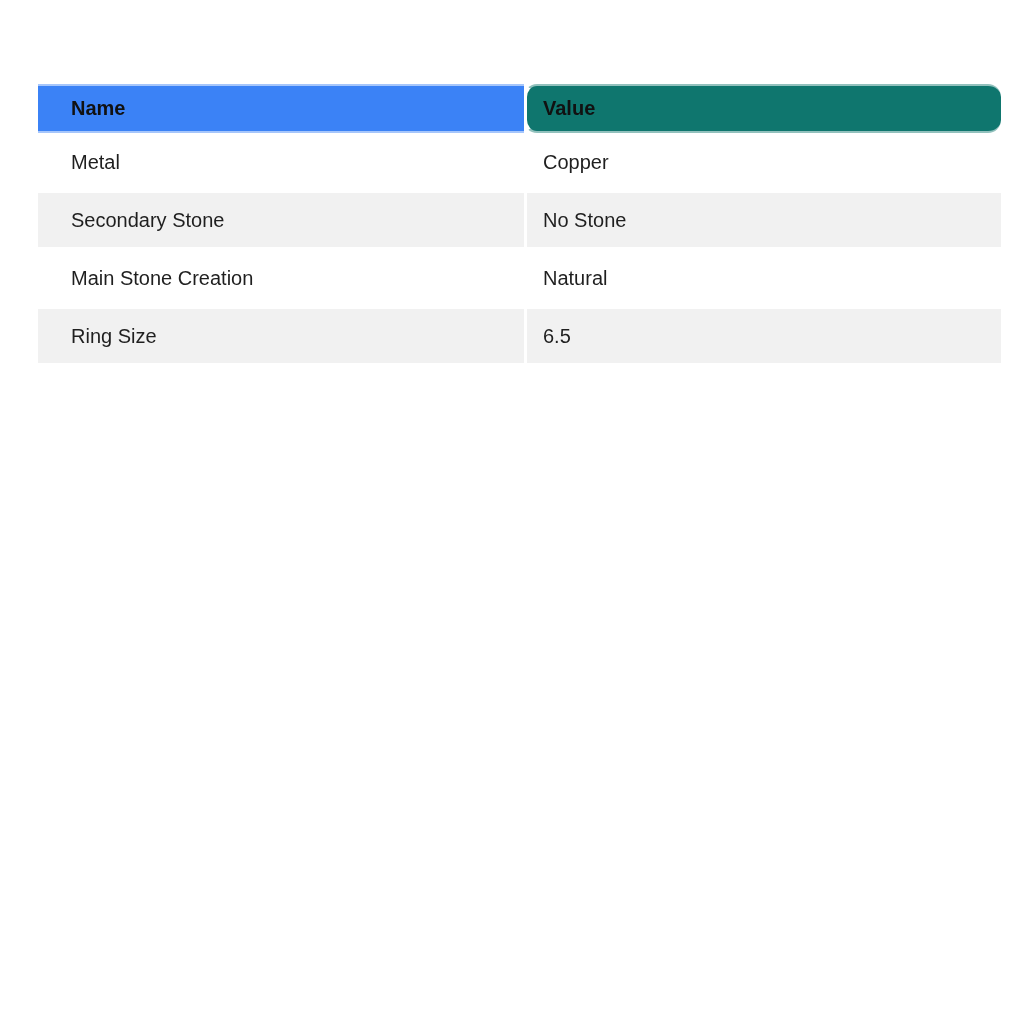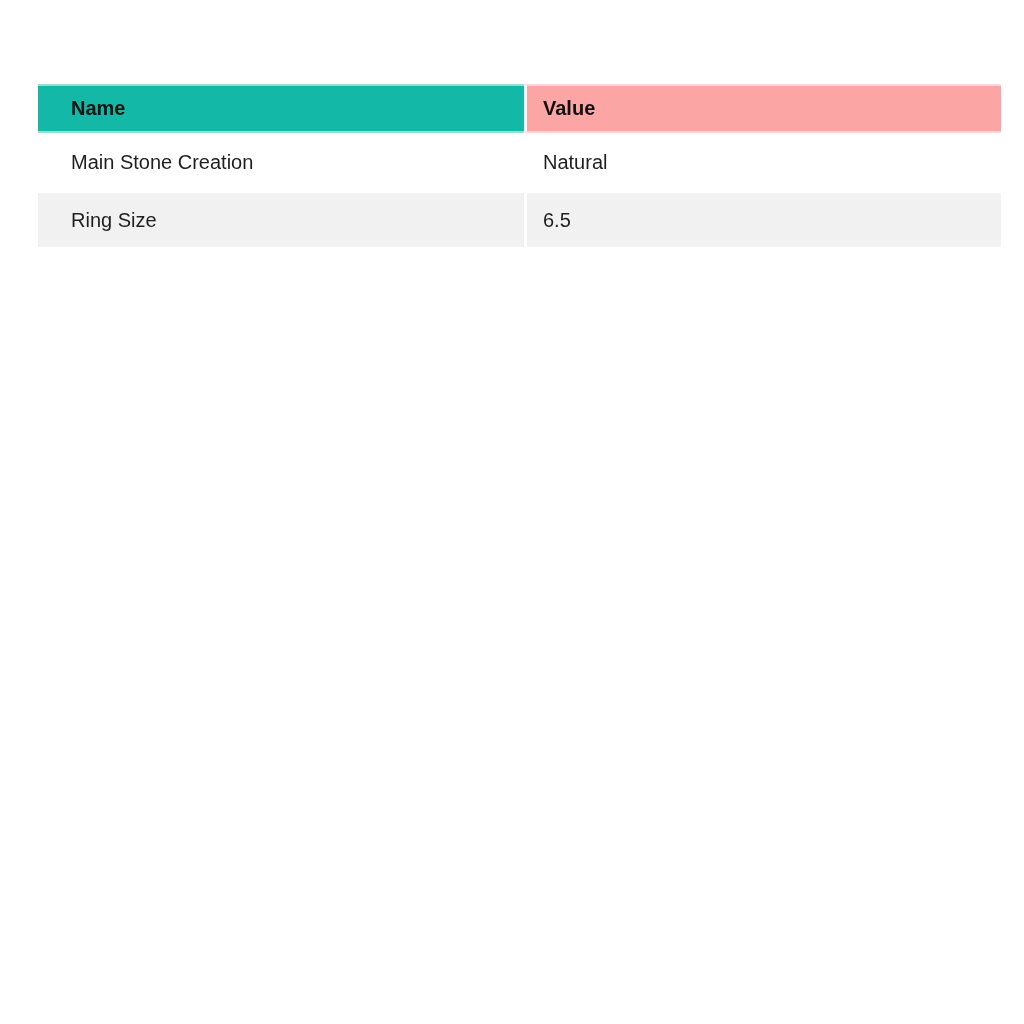--- a/index.html
+++ b/index.html
@@ -69,25 +69,33 @@
 <body>
 
 <div class="table-wrap">
   <table class="attr-table">
     <colgroup>
       <col class="col-name">
       <col class="col-value">
     </colgroup>
     <thead>
       <tr>
-        <th style="background: #14b8a6;">Name</th>
-        <th style="background: #fca5a5;">Value</th>
+        <th style="background: #3b82f6;">Name</th>
+        <th style="background: #0f766e; border-radius: 13px;">Value</th>
       </tr>
     </thead>
     <tbody id="table-body">
+        <tr>
+          <td>Metal</td>
+          <td>Copper</td>
+        </tr>
+        <tr>
+          <td>Secondary Stone</td>
+          <td>No Stone</td>
+        </tr>
         <tr>
           <td>Main Stone Creation</td>
           <td>Natural</td>
         </tr>
         <tr>
           <td>Ring Size</td>
           <td>6.5</td>
         </tr>
       </tbody>
   </table>

